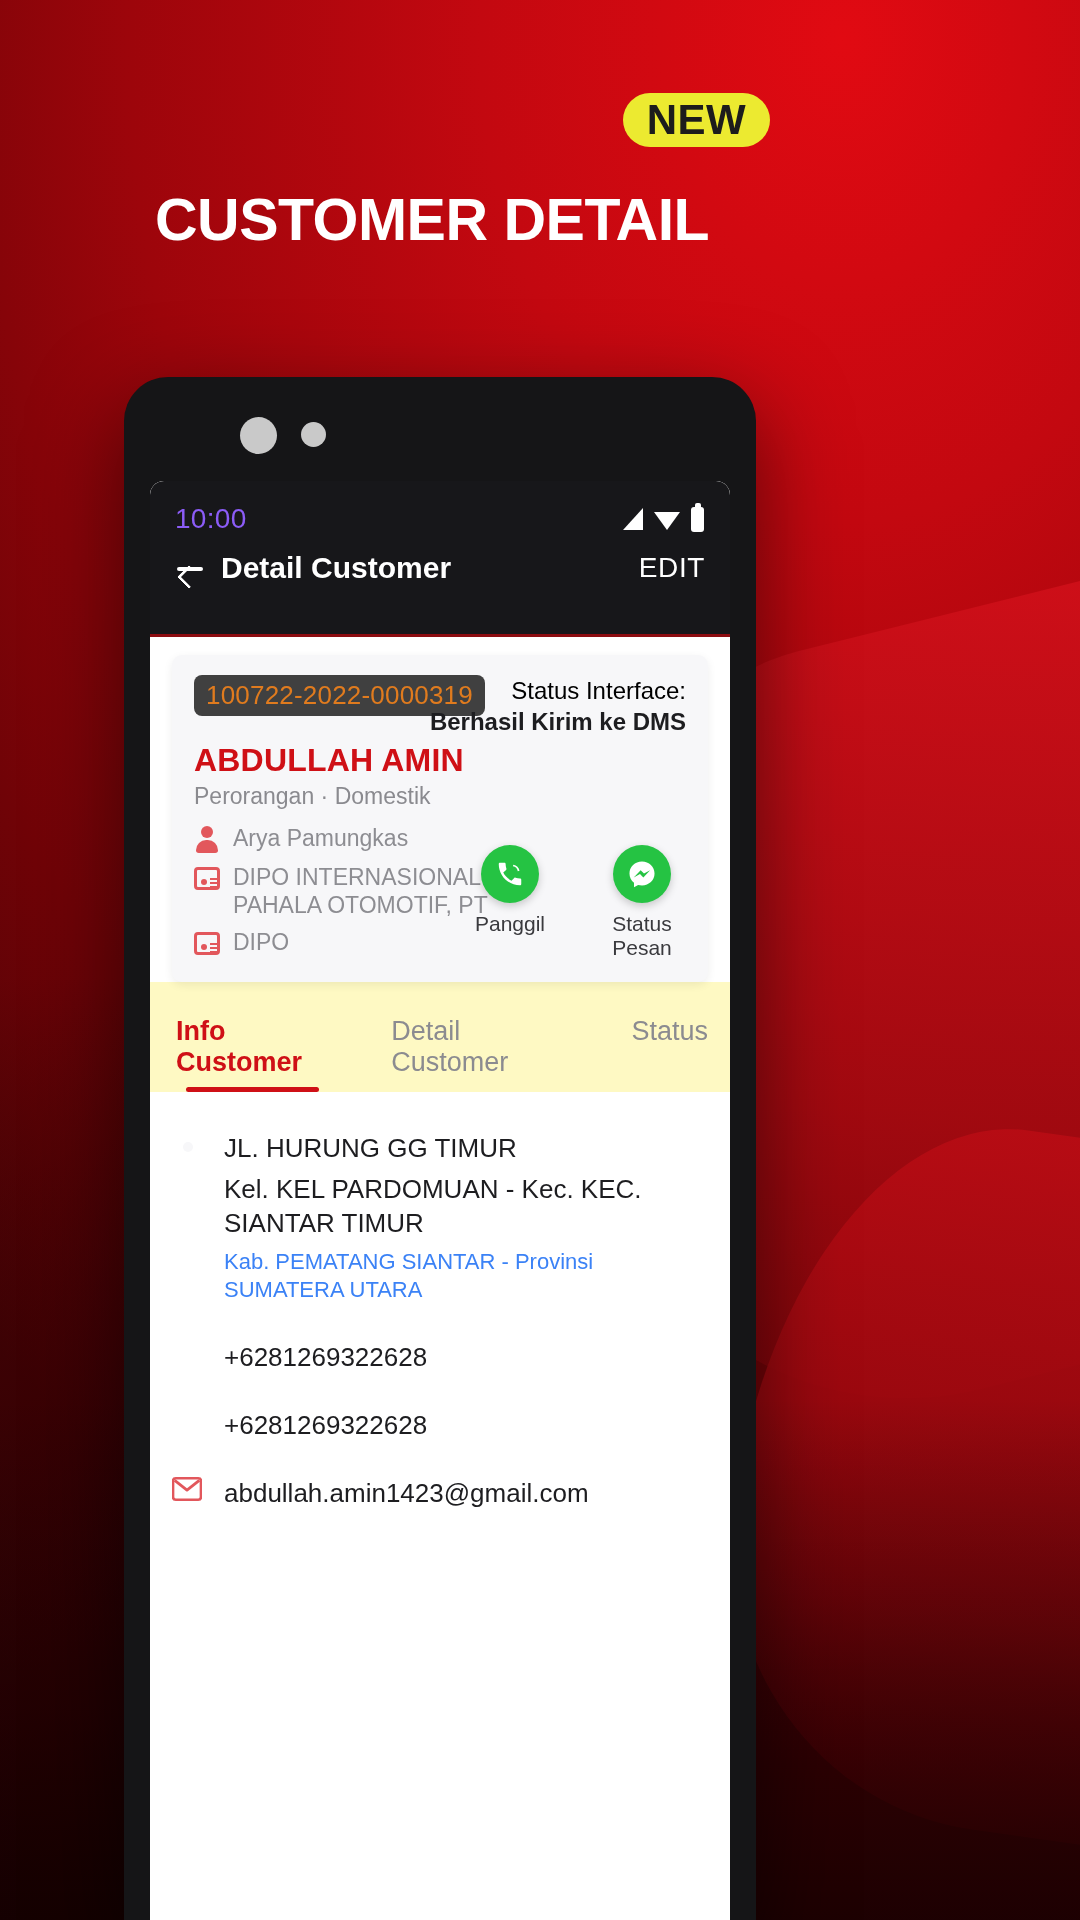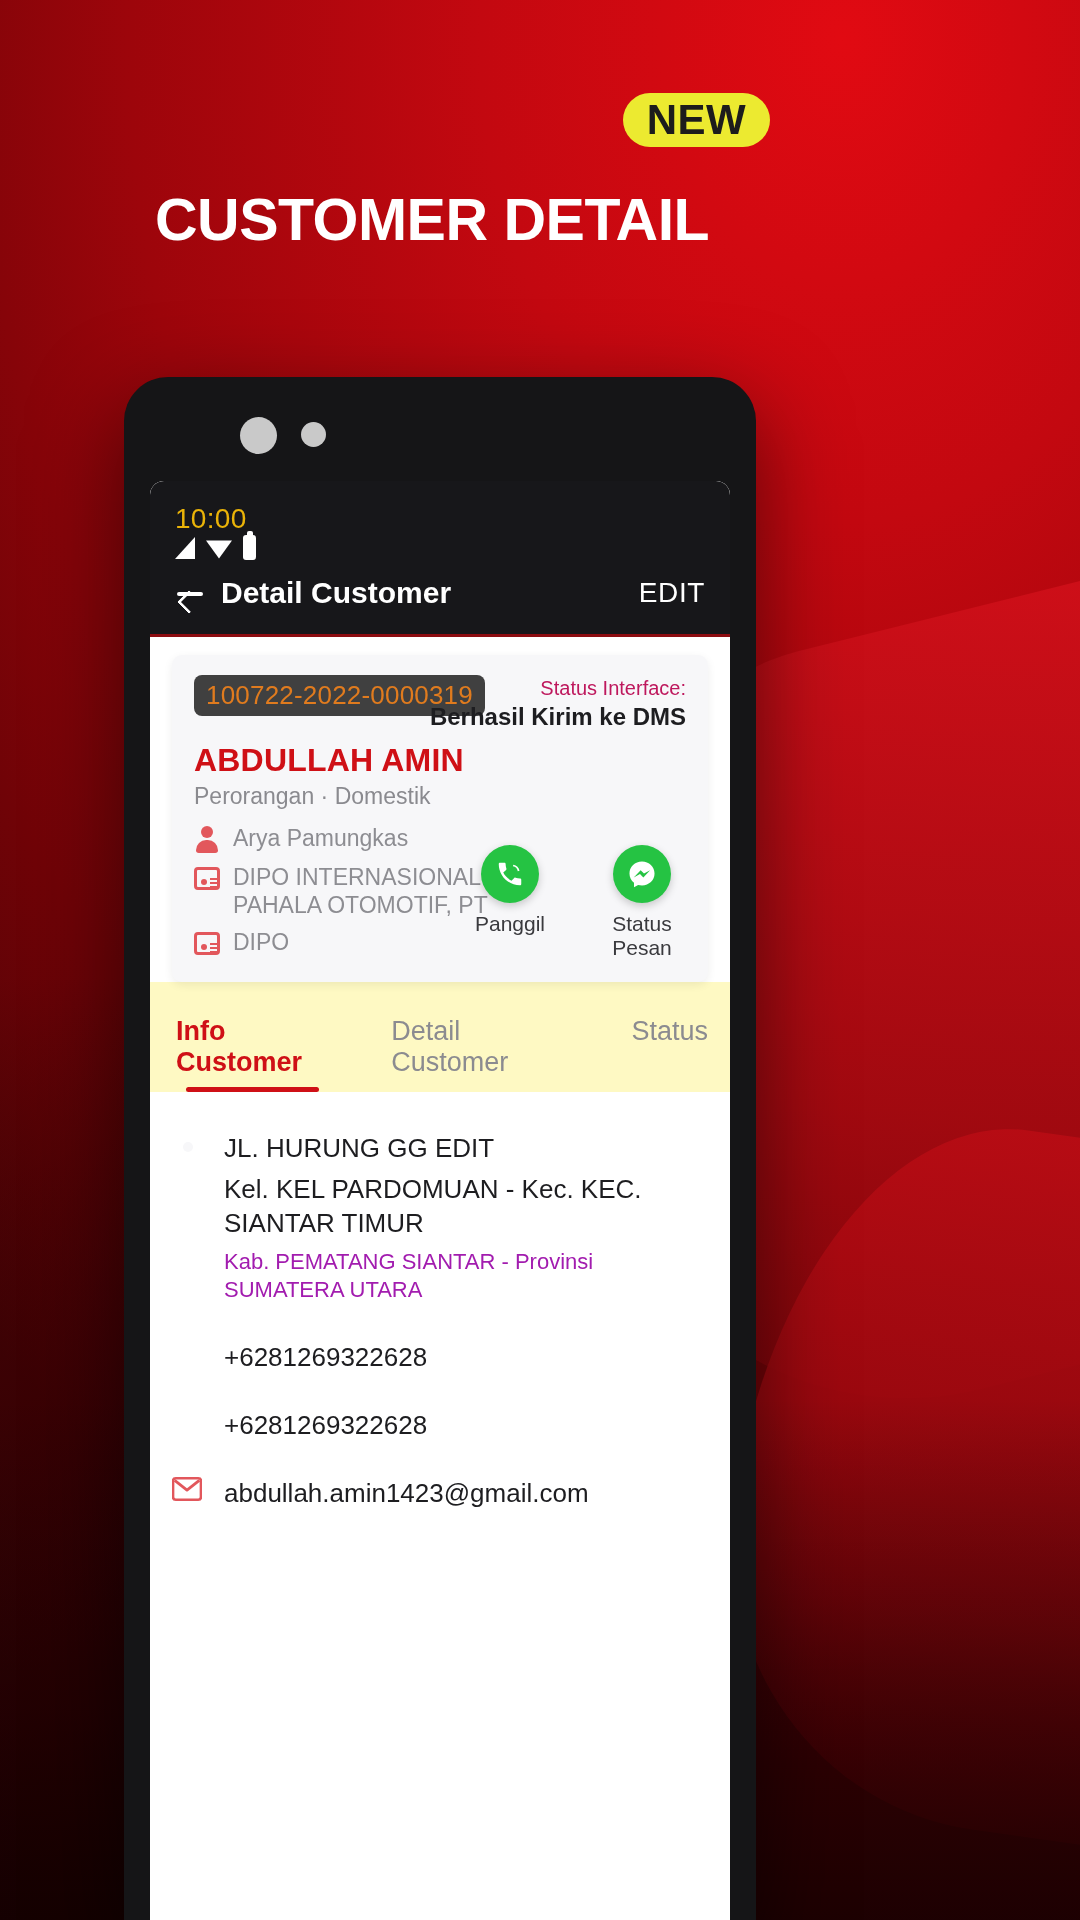--- a/index.html
+++ b/index.html
@@ -91,24 +91,23 @@
     overflow:hidden;
   }
   .topbar{
     background:#17171a;
     height:156px;
     position:relative;
     border-radius:14px 14px 0 0;
     border-bottom:3px solid #8c0c10;
   }
   .statusbar{
-    display:flex; justify-content:space-between;
+    display:flex; align-items:center; justify-content:space-between;
     padding:22px 26px 0 25px;
-    color:#eab308;
-    flex-direction:column;
+    color:#8b5cf6;
   }
   .status-time{ font-size:28px; letter-spacing:.3px; }
   .status-icons{ display:flex; align-items:center; gap:11px; }
   .ico-signal{
     width:0; height:0;
     border-left:20px solid transparent;
     border-bottom:22px solid #ffffff;
   }
   .ico-wifi{
     width:26px; height:22px;
@@ -170,21 +169,21 @@
     margin-top:26px; letter-spacing:.2px;
   }
   .cust-sub{
     color:#8a8a8f;
     font-size:23px; margin-top:4px;
   }
   .status-box{
     position:absolute; right:22px; top:22px;
     text-align:right;
   }
-  .status-label{ color:#be185d; font-size:20px; }
+  .status-label{ color:#000000; font-size:24px; }
   .status-value{ color:#1d1d20; font-size:24px; font-weight:bold; margin-top:3px; }
 
   .info-rows{ margin-top:14px; max-width:330px; }
   .info-row{ display:flex; align-items:flex-start; gap:13px; margin-bottom:9px; }
   .info-row:last-child{ margin-bottom:0; }
   .info-txt{ color:#8d8d92; font-size:23px; line-height:1.22; }
   .icn{ width:26px; height:28px; flex:none; margin-top:2px; position:relative; }
   .icn-person::before{
     content:""; position:absolute; left:7px; top:0;
     width:12px; height:12px; border-radius:50%; background:#e2575c;
@@ -247,21 +246,21 @@
     background:#e2575c; transform:rotate(-45deg);
     margin-left:3px;
     position:relative;
   }
   .pin::after{
     content:""; position:absolute; left:8px; top:8px;
     width:10px; height:10px; border-radius:50%; background:#f7f7f9;
   }
   .d-addr-1{ color:#1d1d20; font-size:26px; line-height:1.3; }
   .d-addr-2{ color:#1d1d20; font-size:26px; line-height:1.3; margin-top:7px; }
-  .d-addr-3{ color:#a21caf; font-size:22px; line-height:1.3; margin-top:7px; }
+  .d-addr-3{ color:#3b82f6; font-size:22px; line-height:1.3; margin-top:7px; }
   .d-txt{ color:#1d1d20; font-size:26px; padding-top:3px; }
   .phone-icn{
     width:26px; height:26px;
     background:#e2575c;
     margin-left:3px;
     clip-path:polygon(20% 0,48% 0,56% 26%,40% 38%,62% 62%,76% 46%,100% 54%,100% 82%,
                       86% 98%,58% 94%,26% 74%,6% 42%,4% 14%);
   }
 </style>
 </head>
@@ -367,21 +366,21 @@
     <div class="tab tab-3">
       <span>Status</span>
     </div>
   </div>
 
   <div class="details">
 
     <div class="d-row">
       <span class="d-icn"><span class="pin"></span></span>
       <span>
-        <span class="d-addr-1" style="display:block">JL. HURUNG GG EDIT</span>
+        <span class="d-addr-1" style="display:block">JL. HURUNG GG TIMUR</span>
         <span class="d-addr-2" style="display:block">Kel. KEL PARDOMUAN - Kec. KEC. SIANTAR  TIMUR</span>
         <span class="d-addr-3" style="display:block">Kab. PEMATANG SIANTAR - Provinsi SUMATERA UTARA</span>
       </span>
     </div>
 
     <div class="d-row">
       <span class="d-icn"><span class="phone-icn"></span></span>
       <span class="d-txt">+6281269322628</span>
     </div>
 

